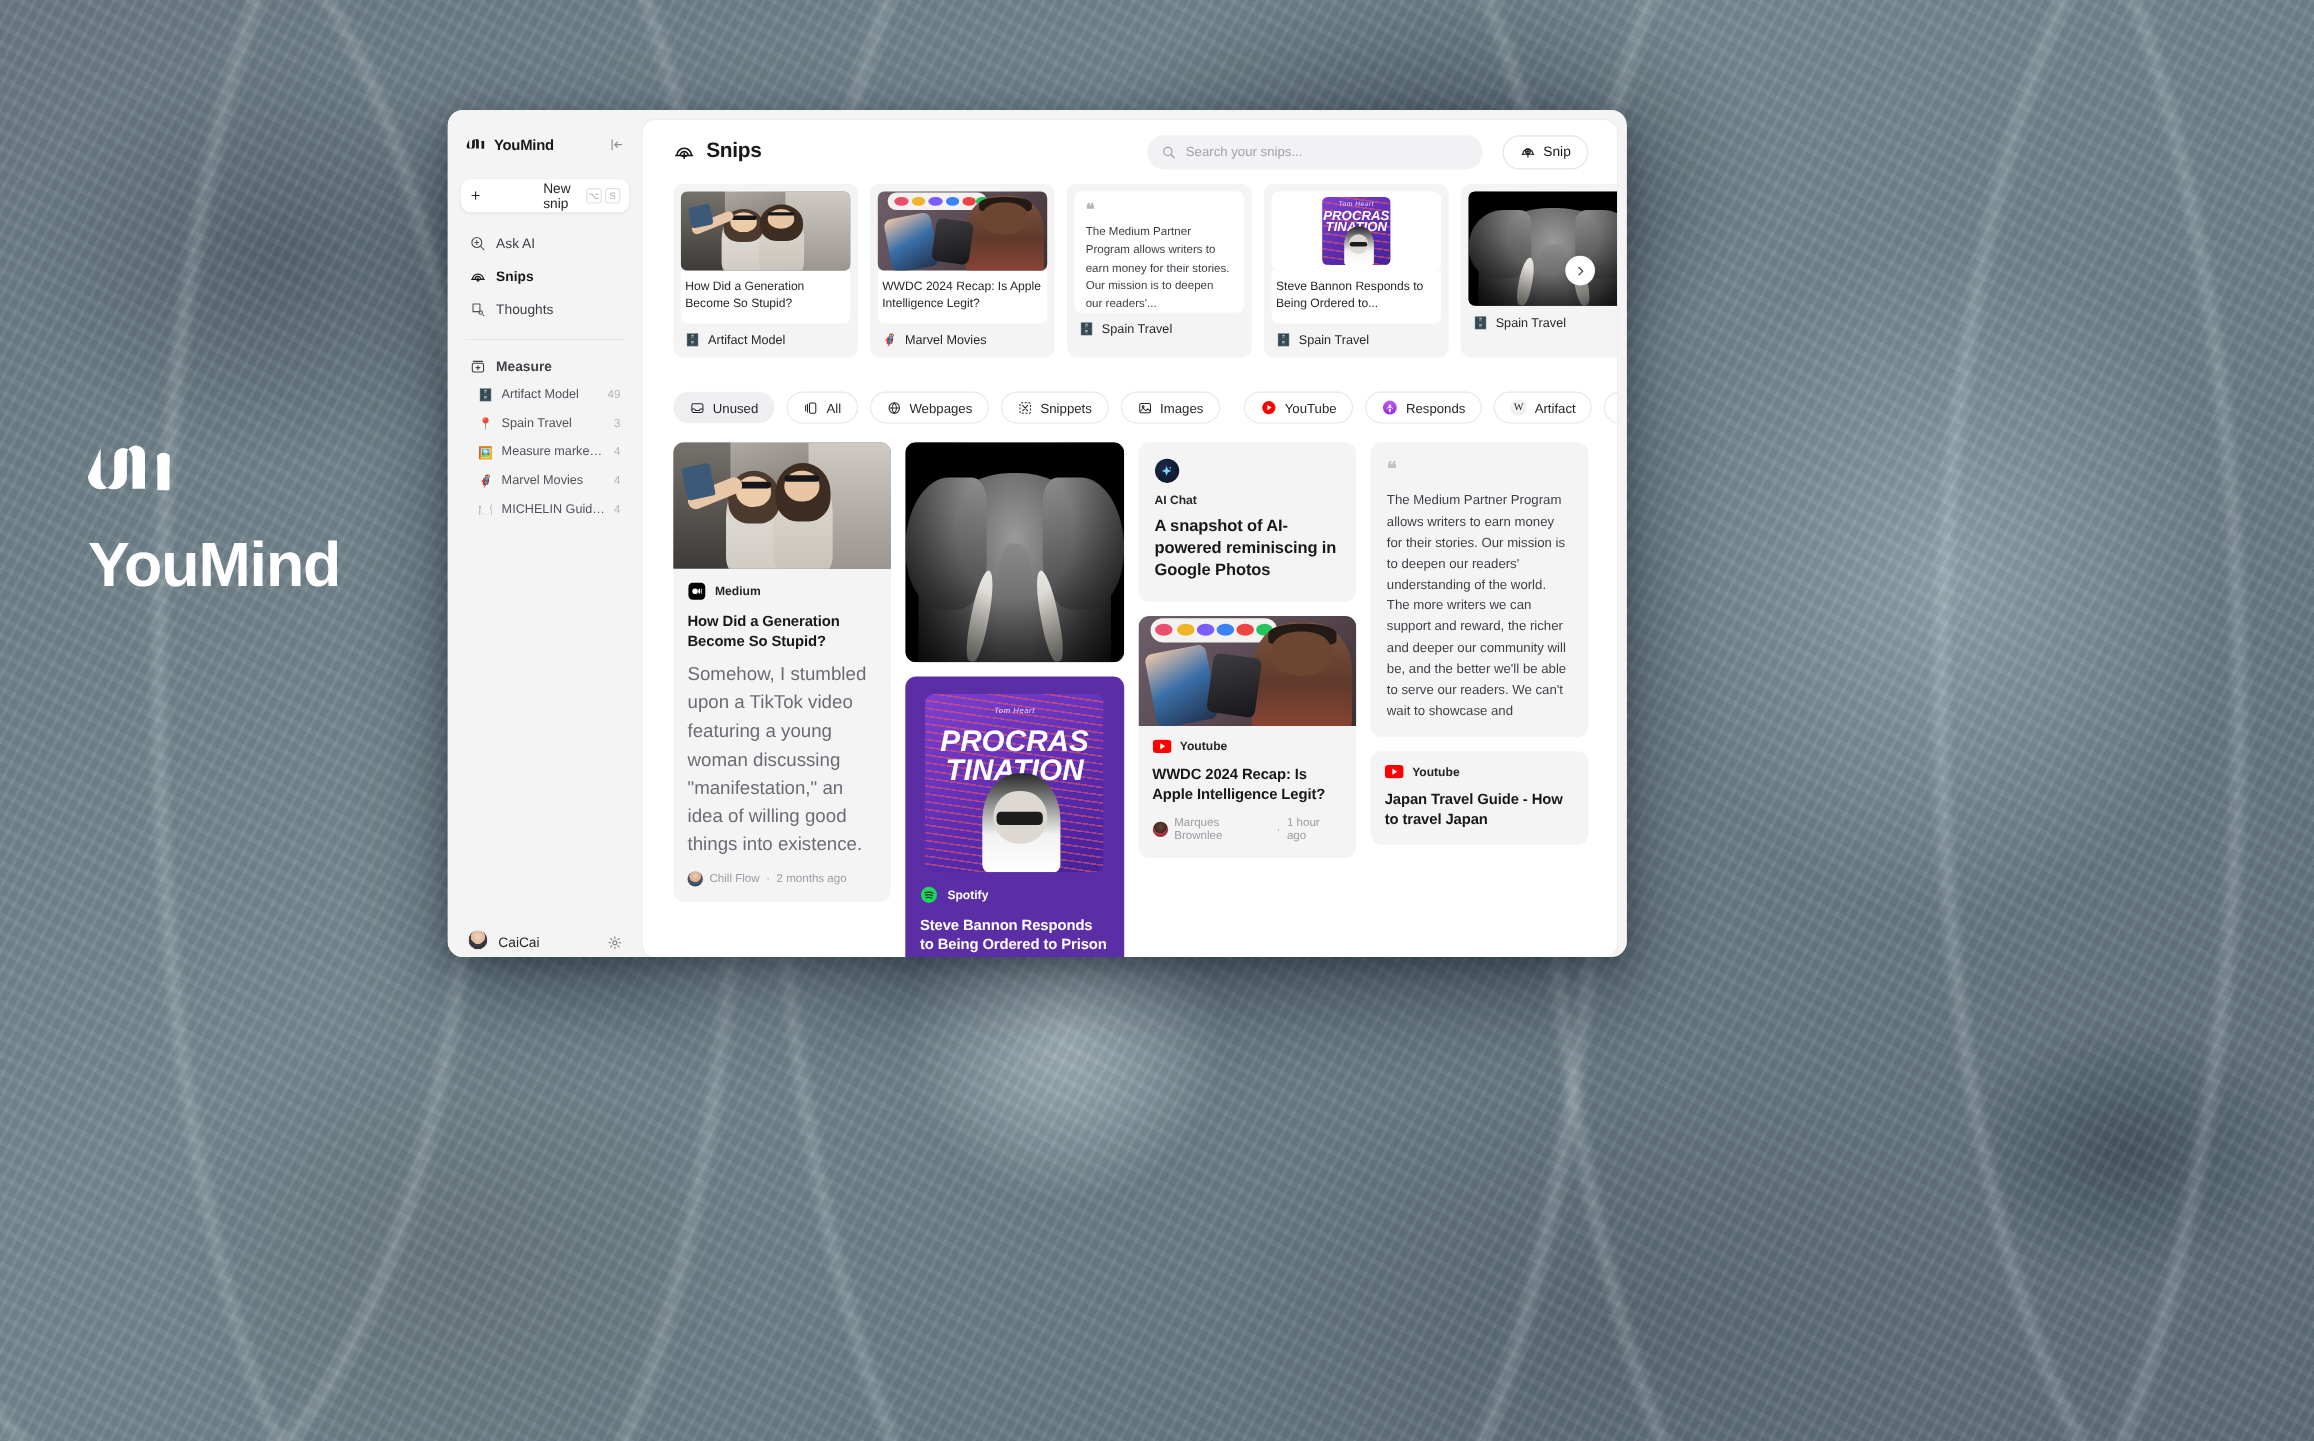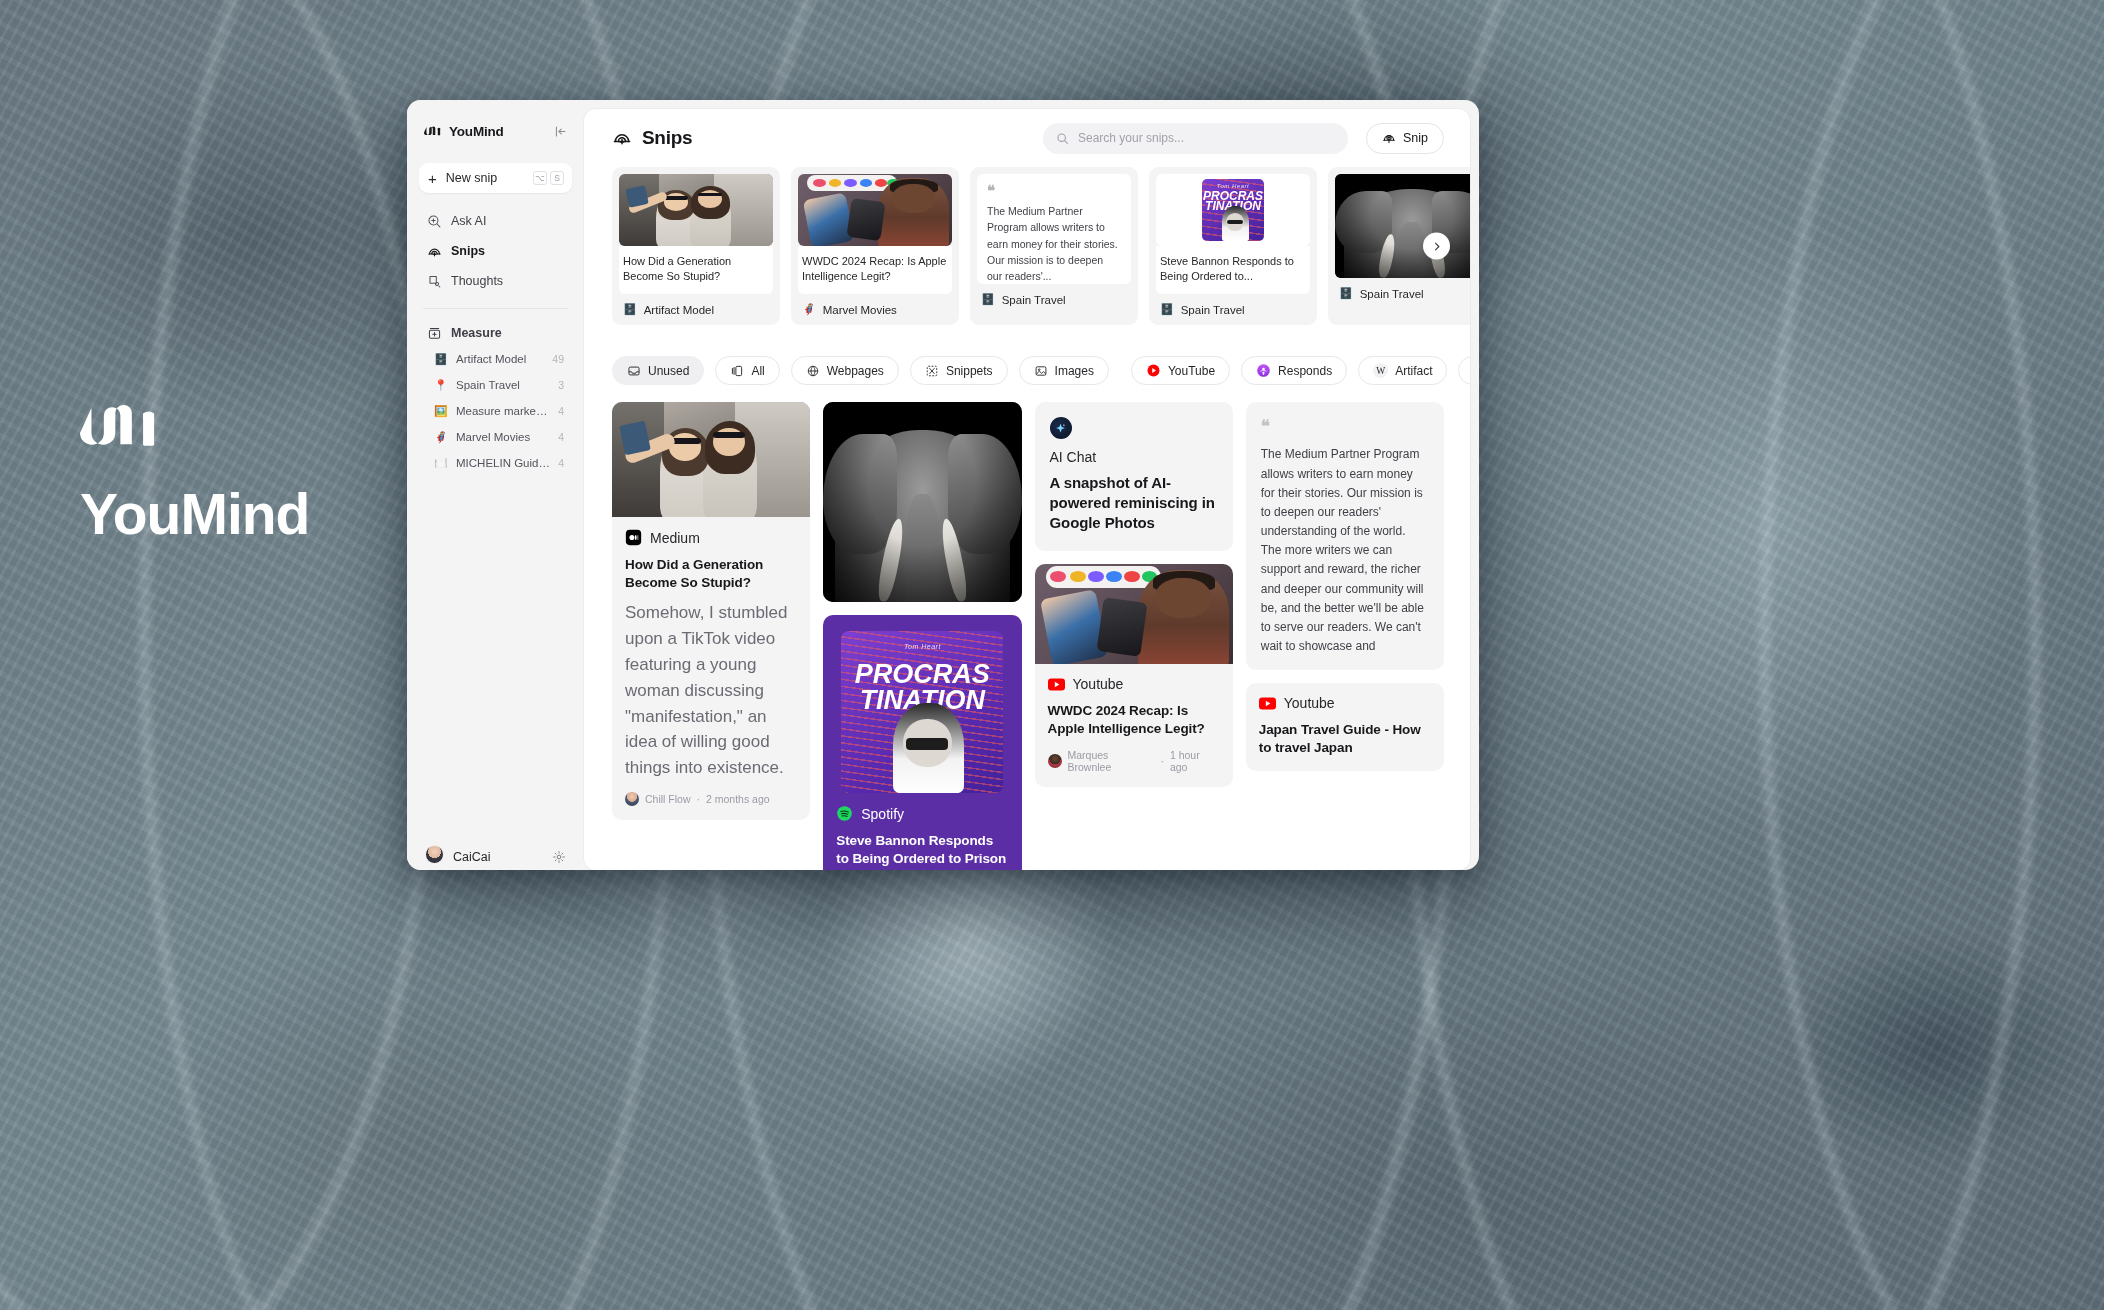--- a/index.html
+++ b/index.html
@@ -70,21 +70,21 @@
   .brandrow .bname { font-size: 13.5px; font-weight: 700; color: #18181b; letter-spacing: -0.2px; }
   .collapse { margin-left: auto; color: #8b8b93; display:flex; cursor: pointer; }
 
   .newsnip {
     display: flex; align-items: center; gap: 9px;
     background: #fff; border-radius: 9px; height: 30px;
     padding: 0 8px; margin-top: 10px;
     box-shadow: 0 1px 2px rgba(0,0,0,0.06); cursor: pointer;
   }
   .newsnip .plus { font-size: 15px; color: #27272a; line-height:1; margin-left:1px; }
-  .newsnip .ntxt { font-size: 12.5px; color: #27272a; }
+  .newsnip .ntxt { font-size: 12.5px; color: #27272a; margin-left: 48px; }
   .kbd-wrap { margin-left: auto; display: flex; gap: 3px; }
   .kbd {
     width: 14px; height: 14px; border: 1px solid #e0e0e4; border-radius: 3px;
     font-size: 8.5px; color: #a1a1aa; display: flex; align-items:center; justify-content:center;
     background: #fff;
   }
 
   .navlist { margin-top: 14px; display: flex; flex-direction: column; gap: 2px; }
   .navitem {
     display: flex; align-items: center; gap: 9px; height: 28px;
@@ -193,21 +193,21 @@
   .chip .ctxt { font-size: 12px; color: #27272a; }
   .chip.sel { background: #efeff1; border-color: transparent; }
   .chip-sep { width: 1px; height: 18px; background: #e7e7ea; }
 
   
   .grid { column-count: 4; column-gap: 13px; }
   .card { break-inside: avoid; margin-bottom: 13px; border-radius: 10px; overflow: hidden; background: #f4f4f5; }
   .card .thumb { width: 100%; display: block; position: relative; }
   .card .cbody { padding: 12px 13px 14px; }
   .src { display: flex; align-items: center; gap: 8px; }
-  .src .stext { font-size: 14px; color: #27272a; }
+  .src .stext { font-size: 11px; color: #27272a; font-weight: bold; }
   .ctitle { font-size: 13.5px; font-weight: 700; color: #18181b; line-height: 1.33; margin-top: 10px; letter-spacing: -0.1px;}
   .cdesc { font-size: 17px; color: #6b6b73; line-height: 1.52; margin-top: 8px; }
   .cmeta { display: flex; align-items: center; gap: 6px; margin-top: 11px; }
   .cmeta .mtxt { font-size: 10.5px; color: #9b9ba3; }
   .av { width: 14px; height: 14px; border-radius: 50%; flex: 0 0 14px; }
   .card.purple { background: #5b2ea6; }
   .card.purple .src .stext, .card.purple .ctitle { color: #fff; }
   .card.quotecard .cbody { padding: 16px 15px 14px; }
   .quote-big { font-size: 17px; color: #c3c3c9; font-weight: 800; line-height: 1; letter-spacing: -1.5px;}
   .quote-body { font-size: 12px; line-height: 1.6; color: #3f3f46; margin-top: 10px; }

